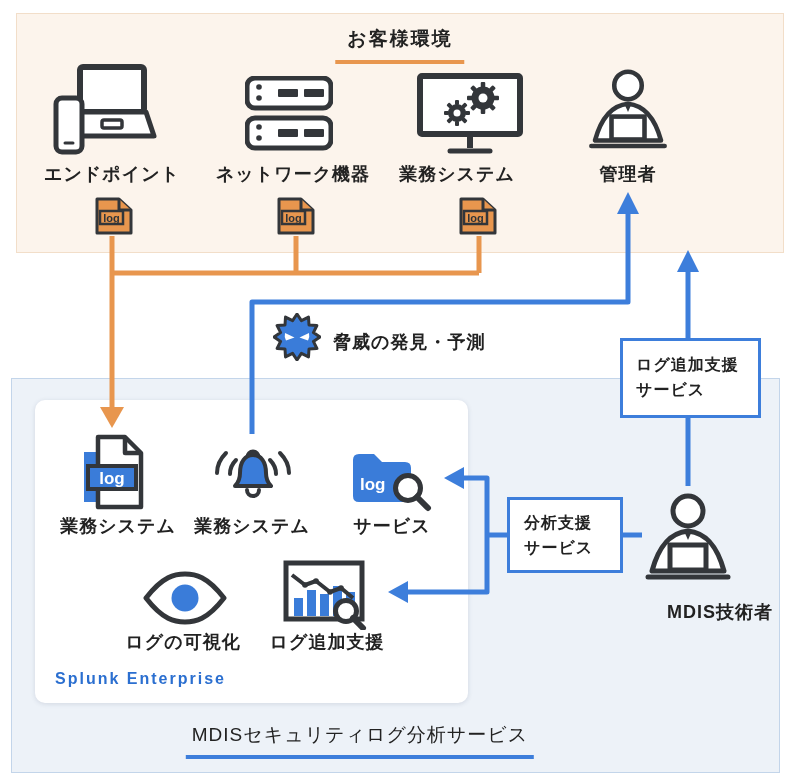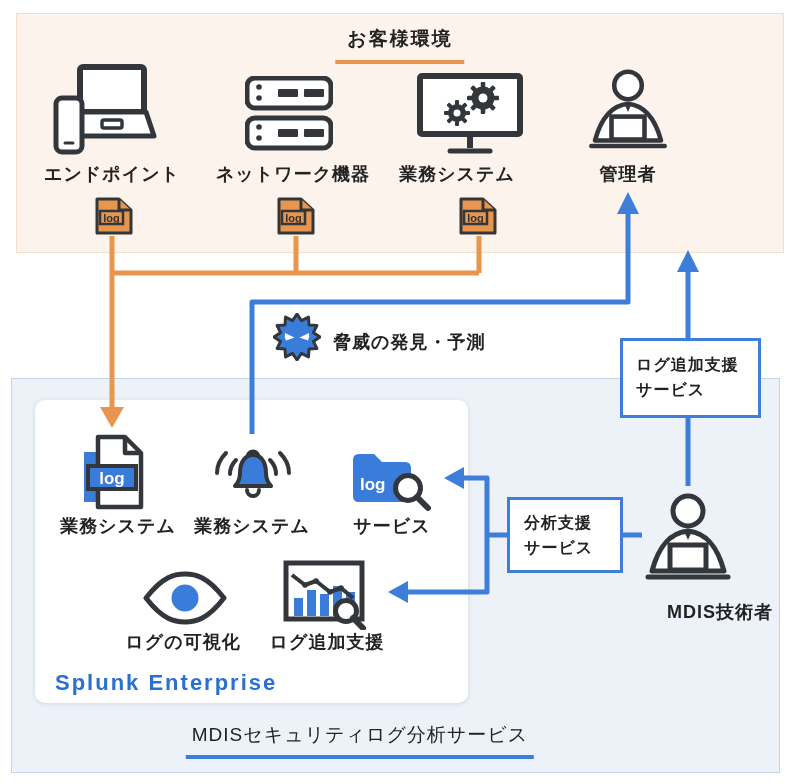--- a/index.html
+++ b/index.html
@@ -30,21 +30,21 @@
     border-bottom:4px solid var(--orange);padding:0 12px 8px;
   }
   .support-box{
     position:absolute;z-index:4;box-sizing:border-box;background:#fff;
     border:3px solid var(--blue);border-radius:0;
     font-weight:bold;font-size:16px;line-height:1.55;letter-spacing:1px;color:var(--text);
   }
   #log-support-box{left:620px;top:338px;width:141px;height:80px;padding:12px 0 0 13px;}
   #analysis-support-box{left:507px;top:497px;width:116px;height:76px;padding:11px 0 8px 14px;}
   #splunk-name{
-    position:absolute;left:55px;top:670px;z-index:5;font-weight:bold;font-size:22px;
+    position:absolute;left:55px;top:670px;z-index:5;font-weight:bold;font-size:16px;
     letter-spacing:2px;color:var(--splunk-text);white-space:nowrap;
   }
   #service-title{
     position:absolute;left:360px;top:722px;transform:translateX(-50%);z-index:5;
     font-size:19px;font-weight:normal;letter-spacing:1px;white-space:nowrap;
     border-bottom:4px solid var(--blue);padding:0 6px 7px;
   }
   
   .sd{stroke:var(--dark);} .so{stroke:var(--orange);} .sb{stroke:var(--blue);}
   .fw{fill:#fff;} .fd{fill:var(--dark);} .fbl{fill:var(--icon-blue);} .fo{fill:var(--orange);} .fab{fill:var(--blue);}

